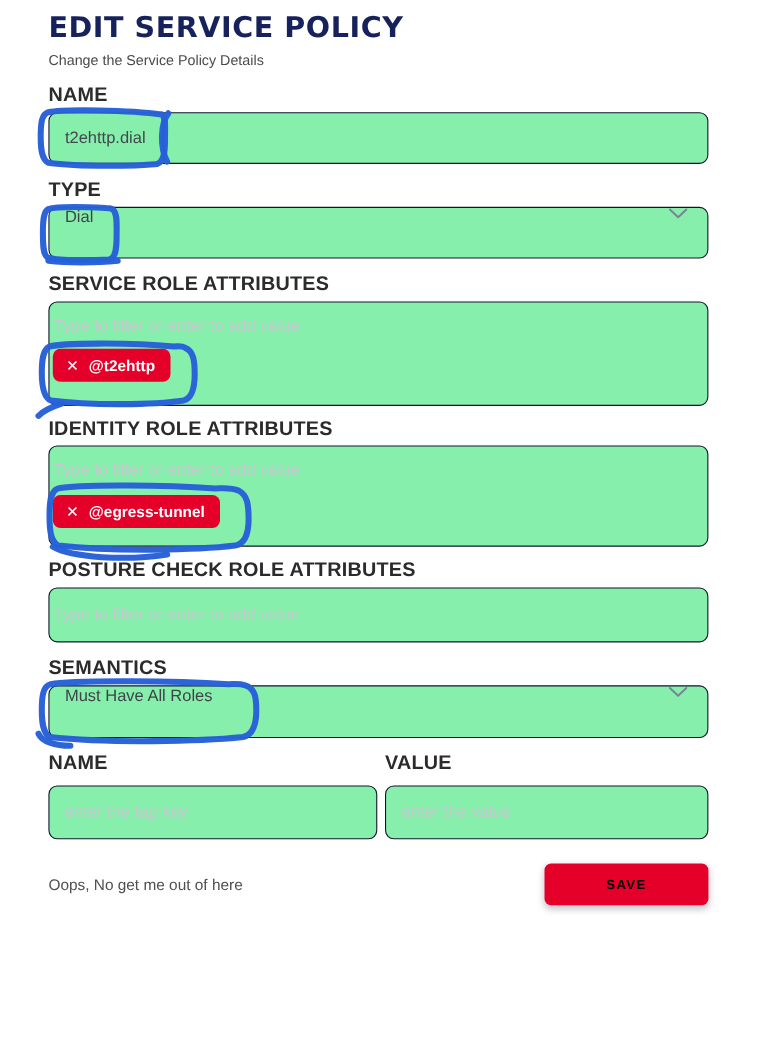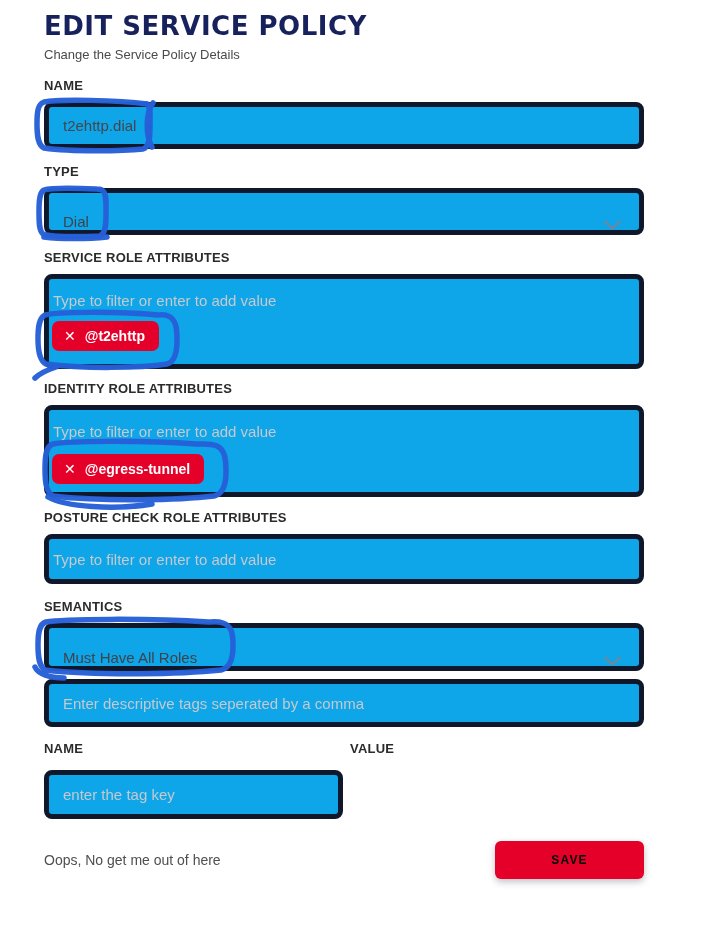--- a/index.html
+++ b/index.html
@@ -28,50 +28,50 @@
     text-transform: uppercase;
   }
   .page-subtitle {
     margin-top: 7px;
     font-size: 13px;
     line-height: 16px;
     color: #4a4a4a;
   }
   .field-label {
     margin-top: 15px;
-    font-size: 13px;
+    font-size: 18px;
     line-height: 16px;
     font-weight: 600;
     letter-spacing: 0.2px;
     color: #2b2b2b;
     text-transform: uppercase;
   }
   .text-input, .select-box, .roles-box, .tagcloud-input {
     margin-top: 8px;
     width: 100%;
-    border: 5px solid #0f172a;
+    border: 1px solid #0f172a;
     border-radius: 8px;
-    background: #0ea5e9;
+    background: #86efac;
     font-family: "Liberation Sans", sans-serif;
   }
   .text-input {
     height: 47px;
     padding: 0 14px;
     font-size: 15px;
     color: #44474d;
     outline: none;
   }
   .text-input::placeholder, .roles-filter::placeholder, .tagcloud-input::placeholder {
     color: #c6c9ce;
     opacity: 1;
   }
   .select-box {
     height: 47px;
     display: flex;
-    align-items: flex-end;
+    align-items: flex-start;
     justify-content: space-between;
     padding: 0 14px;
     cursor: pointer;
   }
   .select-value { font-size: 15px; color: #3f434a; }
   .chevron-icon { flex: 0 0 auto; margin-right: 4px; }
   .roles-box { padding: 11px 13px 10px 3px; }
   .roles-box.tall { height: 95px; }
   .roles-box.tall2 { height: 92px; }
   .roles-box.short { height: 50px; display: flex; align-items: center; padding-top: 0; padding-bottom: 0; }
@@ -194,28 +194,28 @@
   </div>
 
   <div class="field-label">SEMANTICS</div>
   <div class="select-box" style="height:48px">
     <span class="select-value">Must Have All Roles</span>
     <svg class="chevron-icon" width="17" height="10" viewBox="0 0 17 10">
       <polyline points="1,1.5 8.5,8.5 16,1.5" fill="none" stroke="#7b8494" stroke-width="1.8" stroke-linecap="round" stroke-linejoin="round"></polyline>
     </svg>
   </div>
 
-  <input class="tagcloud-input" type="text" placeholder="Enter descriptive tags seperated by a comma" style="">
 
   <div class="kv-labels">
     <div class="field-label col1">NAME</div>
     <div class="field-label">VALUE</div>
   </div>
   <div class="kv-row">
     <input class="text-input key" type="text" placeholder="enter the tag key" style="">
+    <input class="text-input val" type="text" placeholder="enter the value" style="">
   </div>
 
   <div class="footer-row">
     <span class="cancel-link">Oops, No get me out of here</span>
     <button class="save-button">SAVE</button>
   </div>
 
 </div>
 
 <svg class="annotation-overlay" viewBox="0 0 704 950" xmlns="http://www.w3.org/2000/svg">

